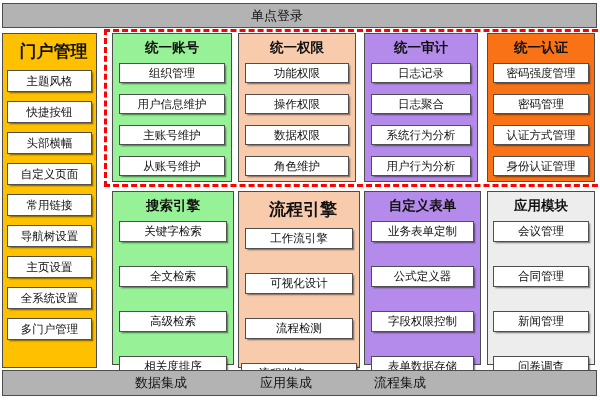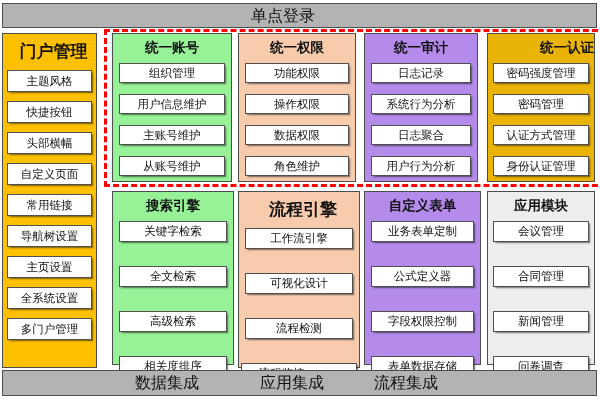--- a/index.html
+++ b/index.html
@@ -4,42 +4,42 @@
 <style>
   html,body{margin:0;padding:0;background:#fff;}
   .screen{
     position:relative;width:600px;height:400px;background:#ffffff;overflow:hidden;
     font-family:"DejaVu Sans","Liberation Sans",sans-serif;color:#111;
   }
   
   .bar{position:absolute;left:2px;width:595px;background:#b3b3b3;border:1px solid #4d4d4d;box-sizing:border-box;}
   .top-bar{top:3px;height:25px;}
   .bottom-bar{top:370px;height:26px;}
-  .bar-label{position:absolute;top:50%;transform:translateY(-50%);font-size:16px;white-space:nowrap;}
+  .bar-label{position:absolute;top:50%;transform:translateY(-50%);font-size:13px;white-space:nowrap;}
   .tb-label{left:248px;}
   .bb-0{left:132px;} .bb-1{left:257px;} .bb-2{left:371px;}
   
   .red-frame{position:absolute;left:104px;top:29px;width:512px;height:158px;
     border:3px dashed #fe0000;box-sizing:border-box;}
   
   .col{position:absolute;border:1px solid #4d4d4d;box-sizing:border-box;
     display:flex;flex-direction:column;align-items:center;}
   .col-title{font-weight:bold;font-size:13.5px;margin:5px 0 1px;white-space:nowrap;}
   .col-title.lg{font-size:17px;margin:6px 0 2px;padding-left:8px;}
   .items{display:flex;flex-direction:column;align-items:center;width:100%;margin-top:5px;}
   .item{width:90%;background:#fff;border:1px solid #4f4f4f;box-sizing:border-box;
     box-shadow:1.5px 1.5px 1.5px rgba(0,0,0,0.40);
     display:flex;align-items:center;justify-content:center;
     font-size:11.5px;white-space:nowrap;flex:0 0 auto;}
   
   .row-top .item{height:20px;margin-bottom:11px;}
   .c-account{left:112px;top:33px;width:120px;height:149px;background:#97f297;}
   .c-permission{left:238px;top:33px;width:118px;height:149px;background:#f8cbad;}
   .c-audit{left:364px;top:33px;width:114px;height:149px;background:#b48bea;}
-  .c-auth{left:487px;top:33px;width:108px;height:149px;background:#eab308;align-items:flex-end;}
+  .c-auth{left:487px;top:33px;width:108px;height:149px;background:#f97316;}
   
   .row-bottom .item{height:21px;margin-bottom:24px;}
   .c-search{left:112px;top:191px;width:122px;height:174px;background:#97f297;}
   .c-workflow{left:238px;top:191px;width:122px;height:177px;background:#f8cbad;text-align:right;}
   .c-form{left:364px;top:191px;width:117px;height:174px;background:#b48bea;}
   .c-apps{left:487px;top:191px;width:108px;height:174px;background:#ededed;}
   .c-workflow .items .item:nth-child(n+4){justify-content:flex-start;padding-left:16px;width:96%;}
   
   .c-portal{left:2px;top:33px;width:95px;height:335px;background:#ffc000;}
   .c-portal .item{height:22px;margin-bottom:9px;width:92%;}
@@ -85,22 +85,22 @@
         <div class="item">功能权限</div>
         <div class="item">操作权限</div>
         <div class="item">数据权限</div>
         <div class="item">角色维护</div>
       </div>
   </div>
   <div class="col row-top c-audit">
     <div class="col-title">统一审计</div>
     <div class="items">
         <div class="item">日志记录</div>
+        <div class="item">日志聚合</div>
         <div class="item">系统行为分析</div>
-        <div class="item">日志聚合</div>
         <div class="item">用户行为分析</div>
       </div>
   </div>
   <div class="col row-top c-auth">
     <div class="col-title">统一认证</div>
     <div class="items">
         <div class="item">密码强度管理</div>
         <div class="item">密码管理</div>
         <div class="item">认证方式管理</div>
         <div class="item">身份认证管理</div>

